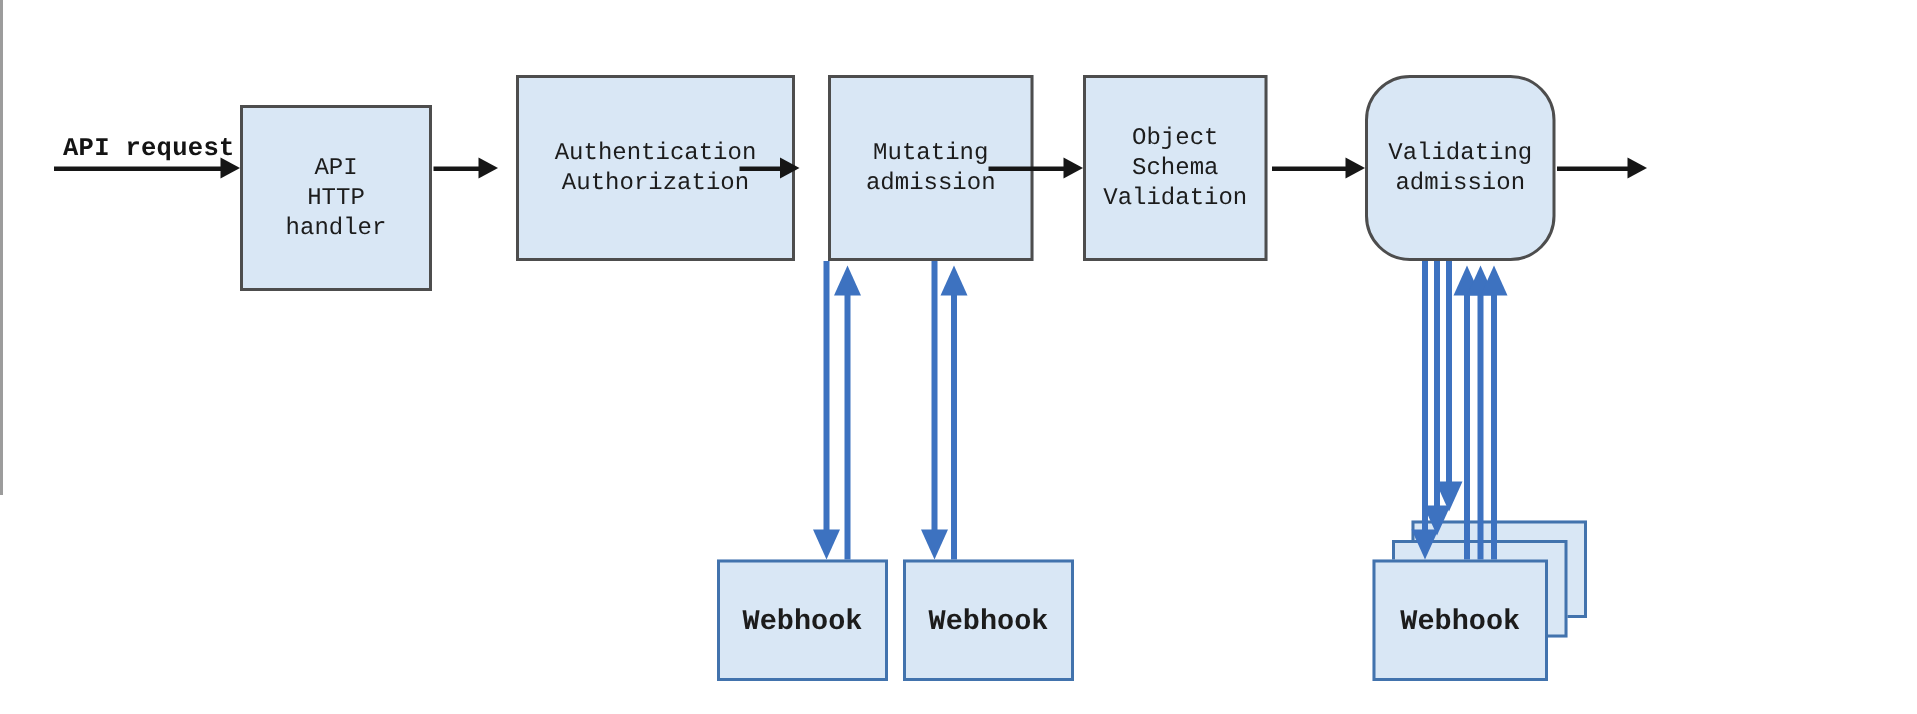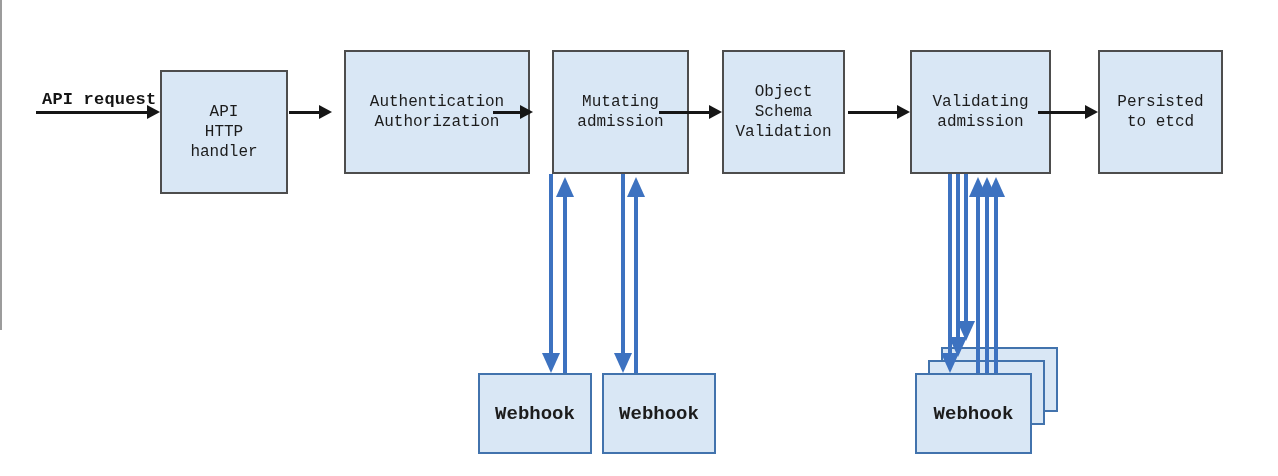--- a/index.html
+++ b/index.html
@@ -62,24 +62,22 @@
   <div class="box pipeline" style="left:160px;width:128px;margin-top:20px;">API
 HTTP
 handler</div>
   <div class="box pipeline" style="left:344px;width:186px;">Authentication
 Authorization</div>
   <div class="box pipeline" style="left:552px;width:137px;">Mutating
 admission</div>
   <div class="box pipeline" style="left:722px;width:123px;">Object
 Schema
 Validation</div>
-  <div class="box pipeline" style="left:910px;width:141px;">Validating
+  <div class="box pipeline" style="left:910px;width:127px;border-radius:30px;">Validating
 admission</div>
-  <div class="box pipeline" style="left:1098px;width:125px;">Persisted
-to etcd</div>
 
   <div class="hline" style="left:289px;width:33px;"></div>
   <div class="hhead" style="left:319px;"></div>
   <div class="hline" style="left:493px;width:30px;"></div>
   <div class="hhead" style="left:520px;"></div>
   <div class="hline" style="left:659px;width:53px;"></div>
   <div class="hhead" style="left:709px;"></div>
   <div class="hline" style="left:848px;width:52px;"></div>
   <div class="hhead" style="left:897px;"></div>
   <div class="hline" style="left:1038px;width:50px;"></div>

